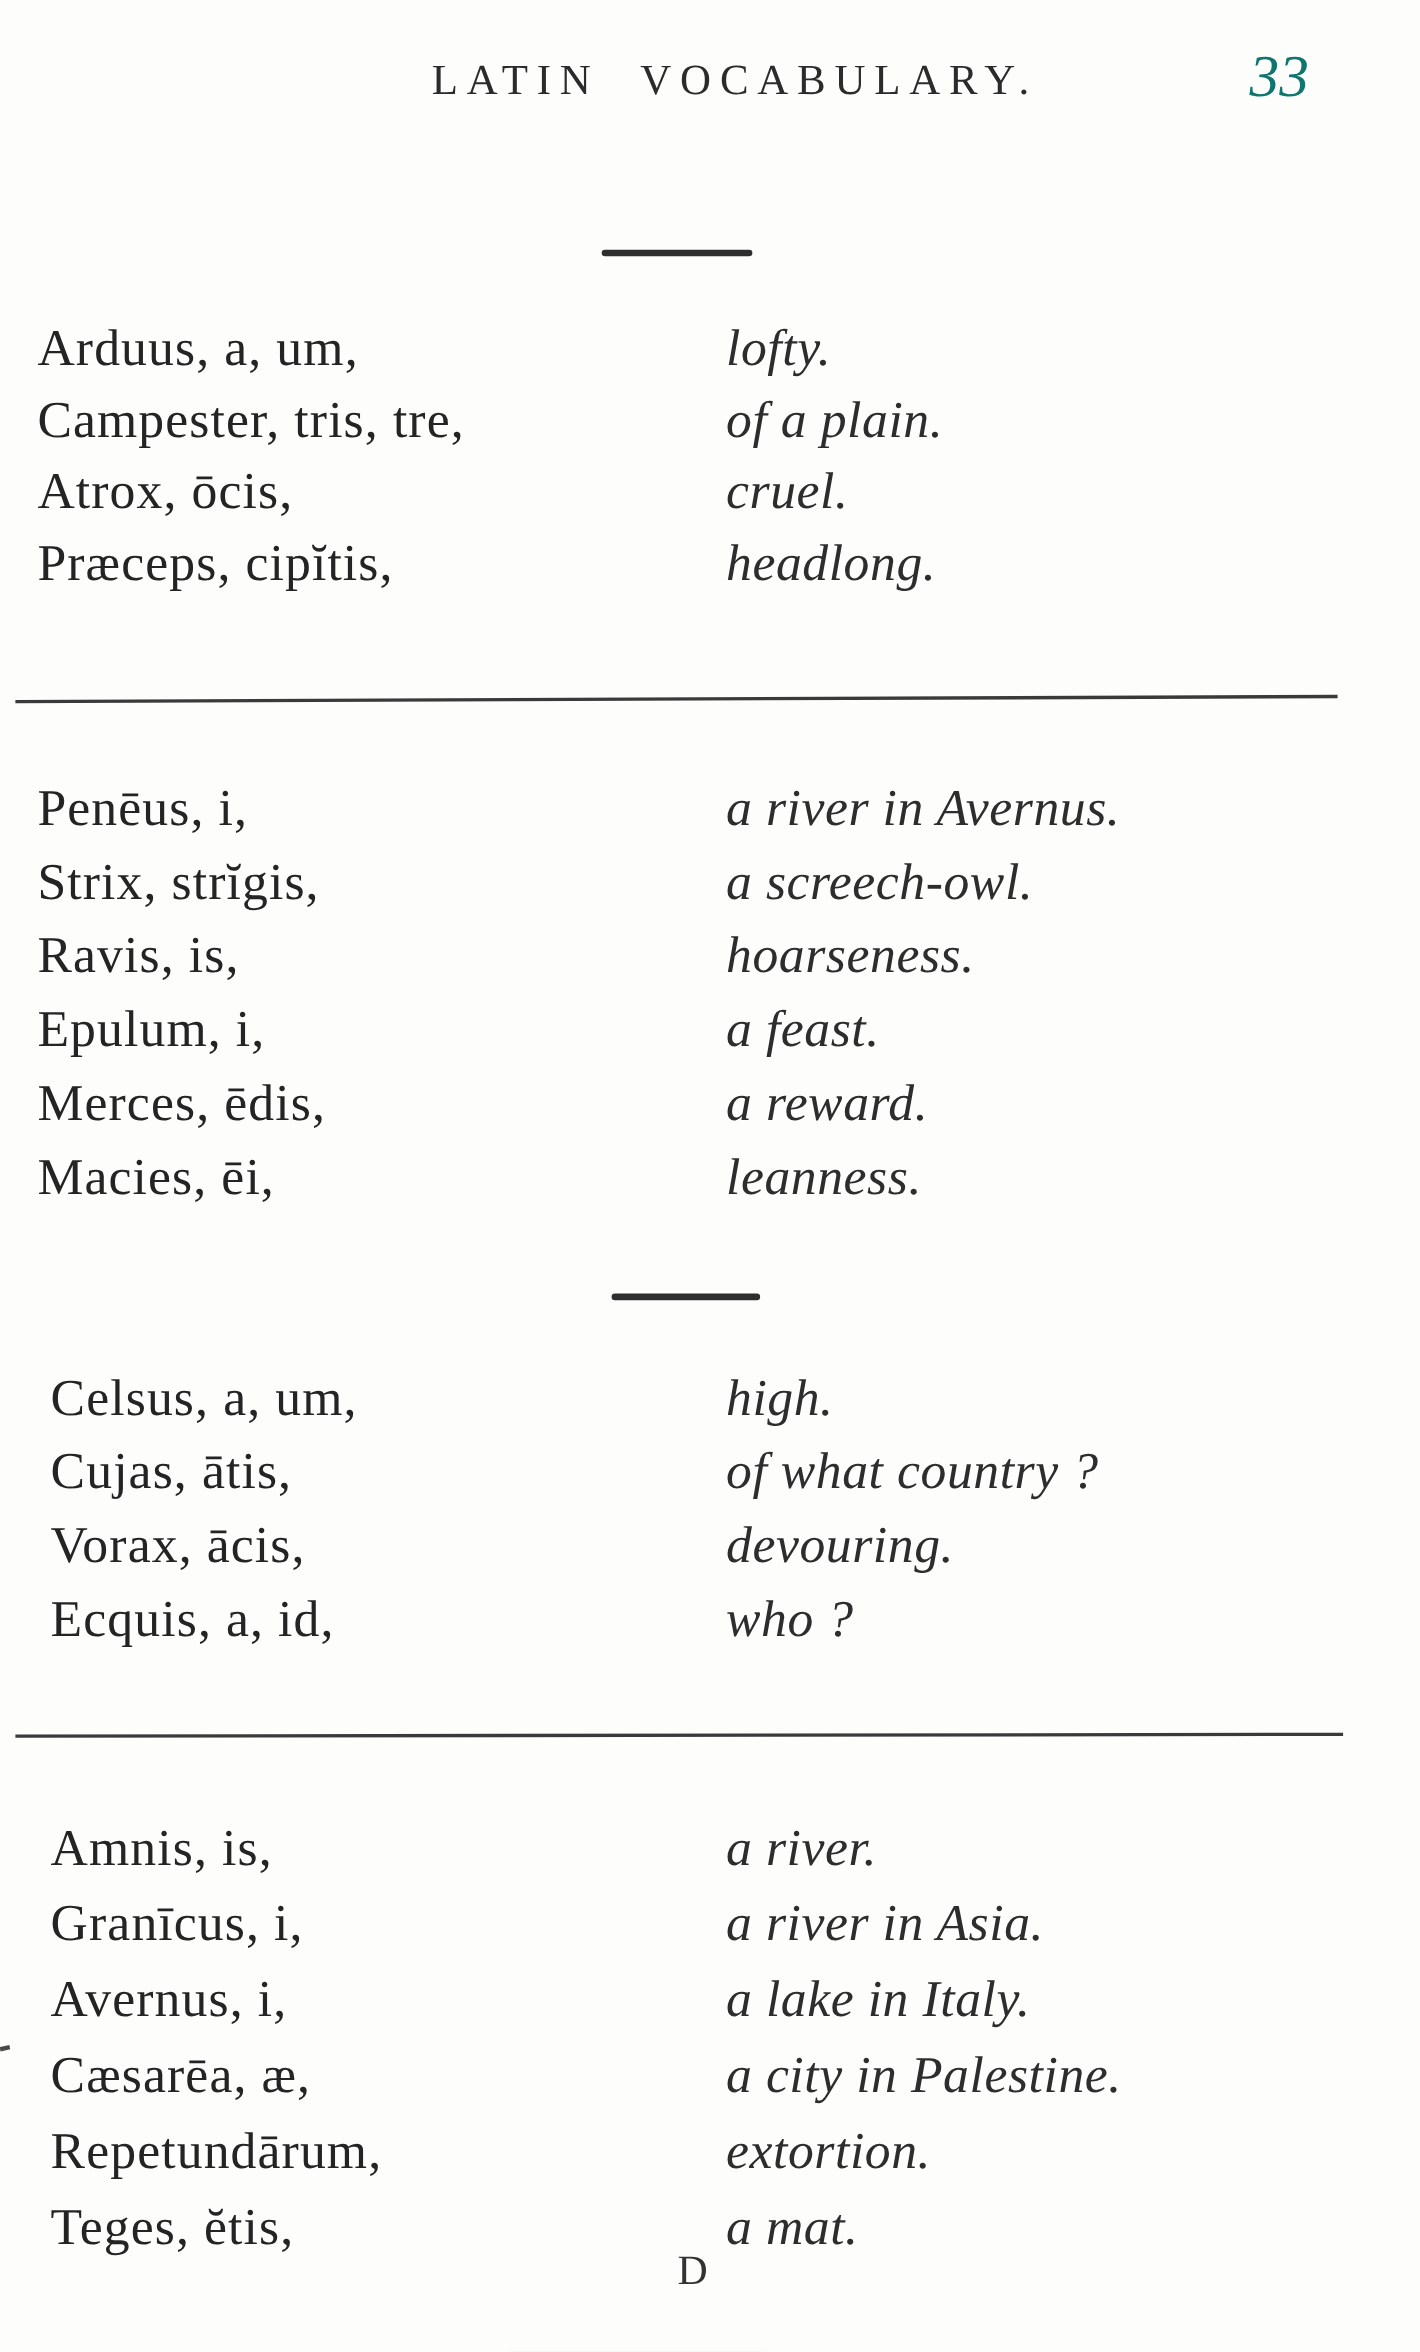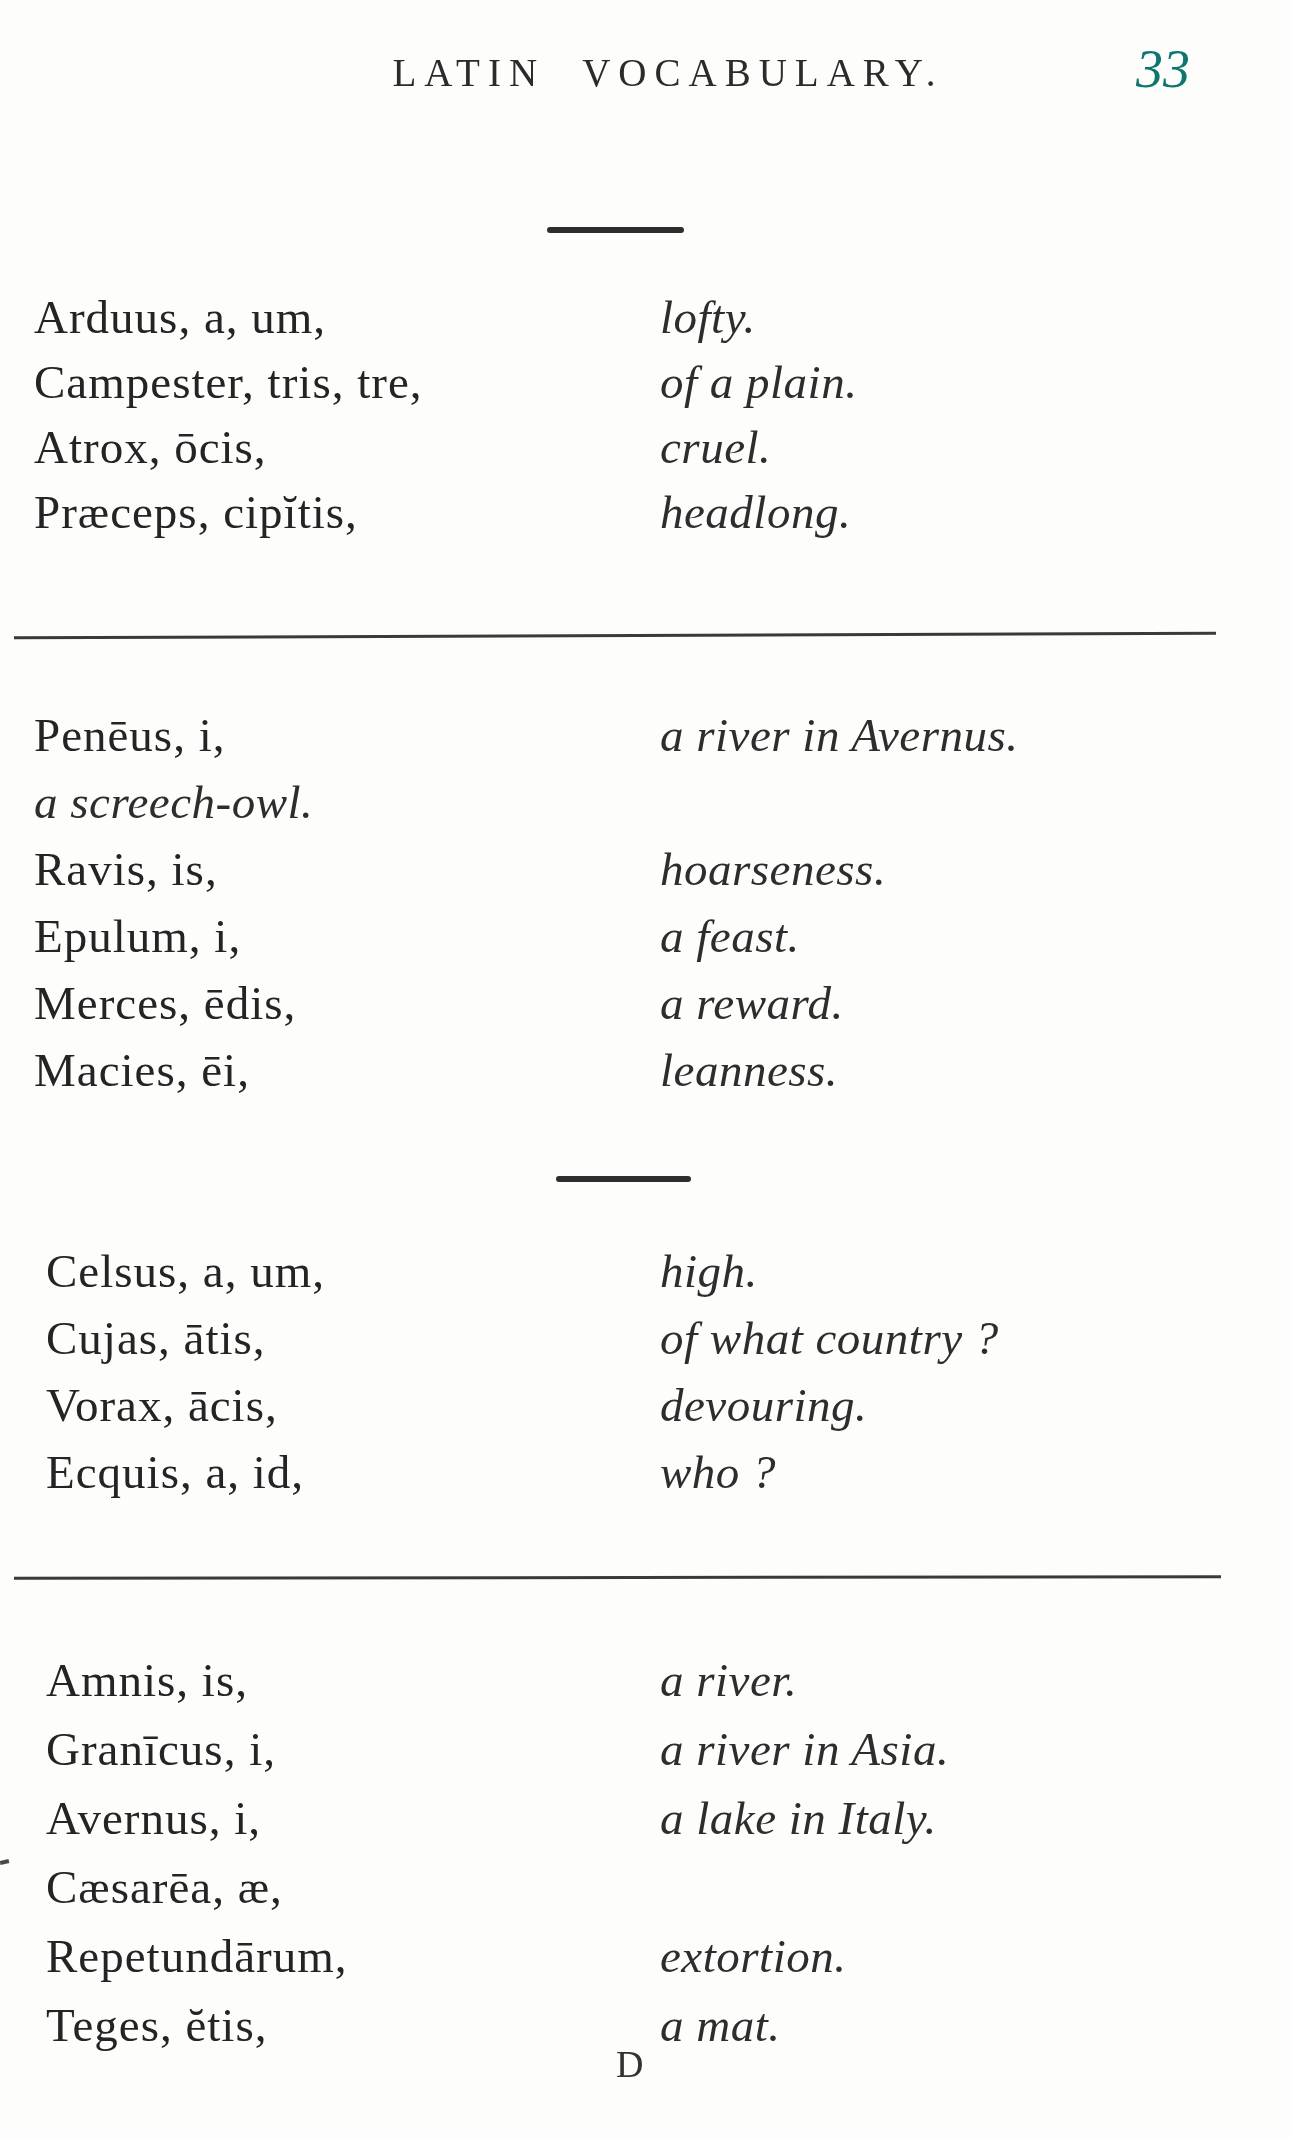--- a/index.html
+++ b/index.html
@@ -132,20 +132,21 @@
   </div>
 
   <div class="rule rule-full rule-full-1"></div>
 
   <div class="section sec-2">
     <div class="entry-row">
       <span class="latin">Penēus, i,</span>
       <span class="english">a river in Avernus.</span>
     </div>
     <div class="entry-row">
+      <span class="latin">Strix, strĭgis,</span>
       <span class="english">a screech-owl.</span>
     </div>
     <div class="entry-row">
       <span class="latin">Ravis, is,</span>
       <span class="english">hoarseness.</span>
     </div>
     <div class="entry-row">
       <span class="latin">Epulum, i,</span>
       <span class="english">a feast.</span>
     </div>
@@ -190,20 +191,21 @@
     <div class="entry-row">
       <span class="latin">Granīcus, i,</span>
       <span class="english">a river in Asia.</span>
     </div>
     <div class="entry-row">
       <span class="latin">Avernus, i,</span>
       <span class="english">a lake in Italy.</span>
     </div>
     <div class="entry-row">
       <span class="latin">Cæsarēa, æ,</span>
+      <span class="english">a city in Palestine.</span>
     </div>
     <div class="entry-row">
       <span class="latin">Repetundārum,</span>
       <span class="english">extortion.</span>
     </div>
     <div class="entry-row">
       <span class="latin">Teges, ĕtis,</span>
       <span class="english">a mat.</span>
     </div>
   </div>

